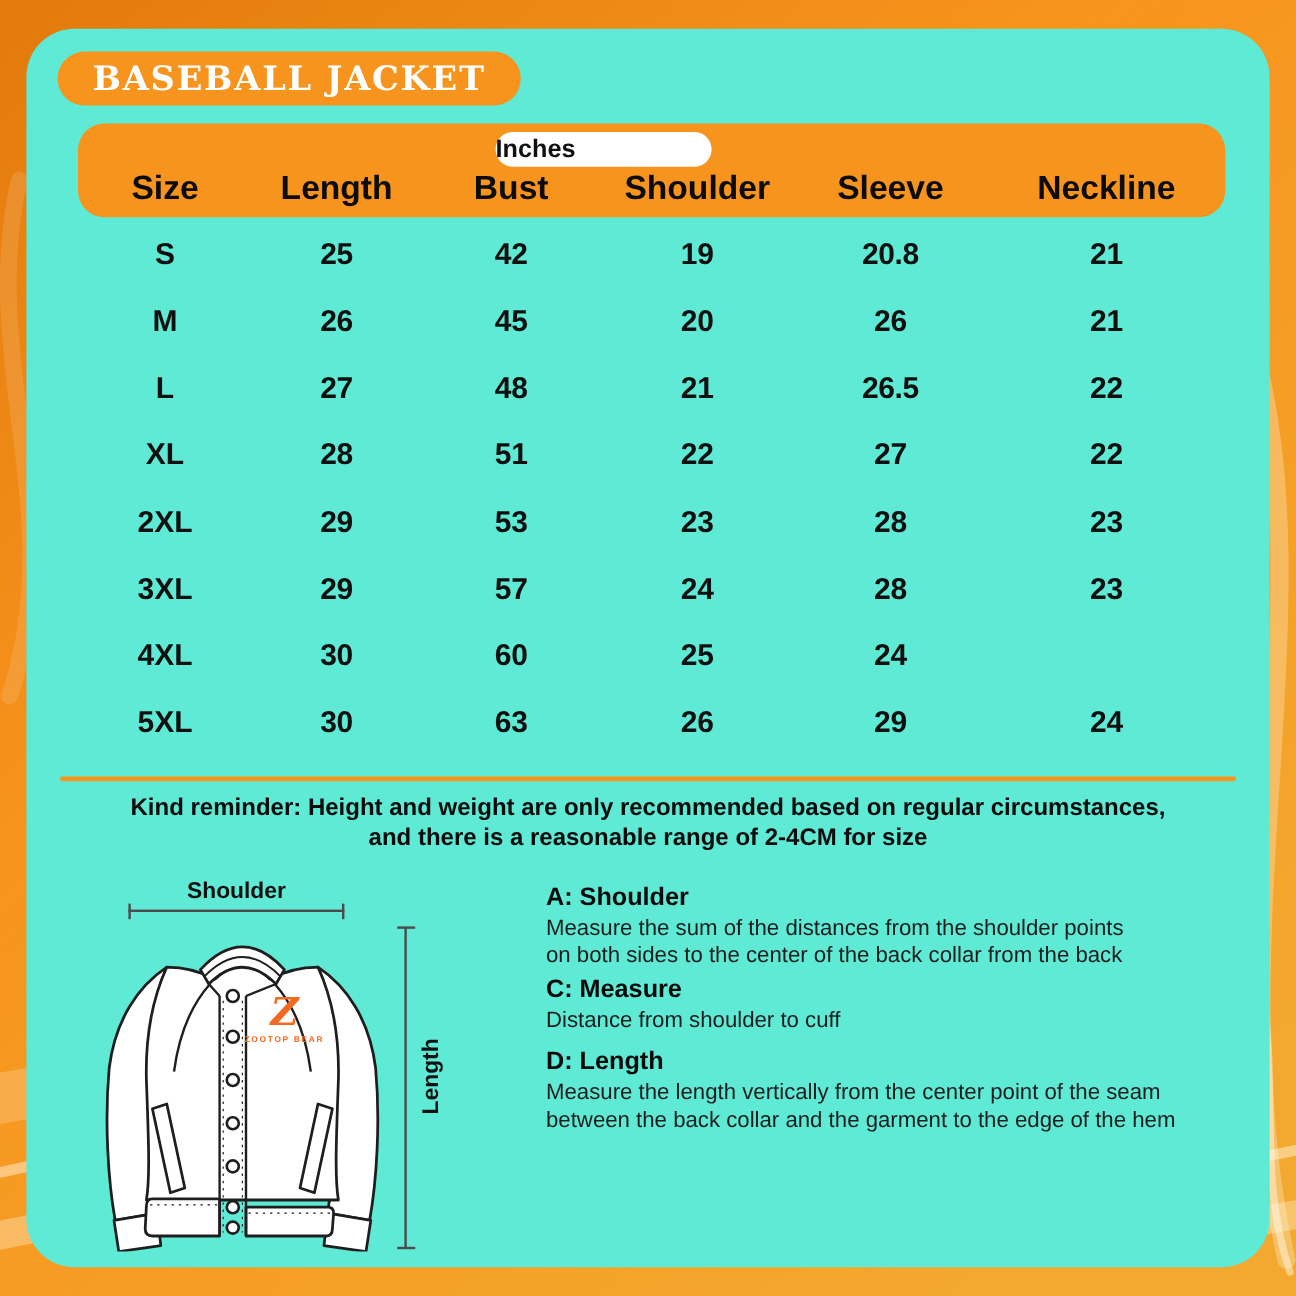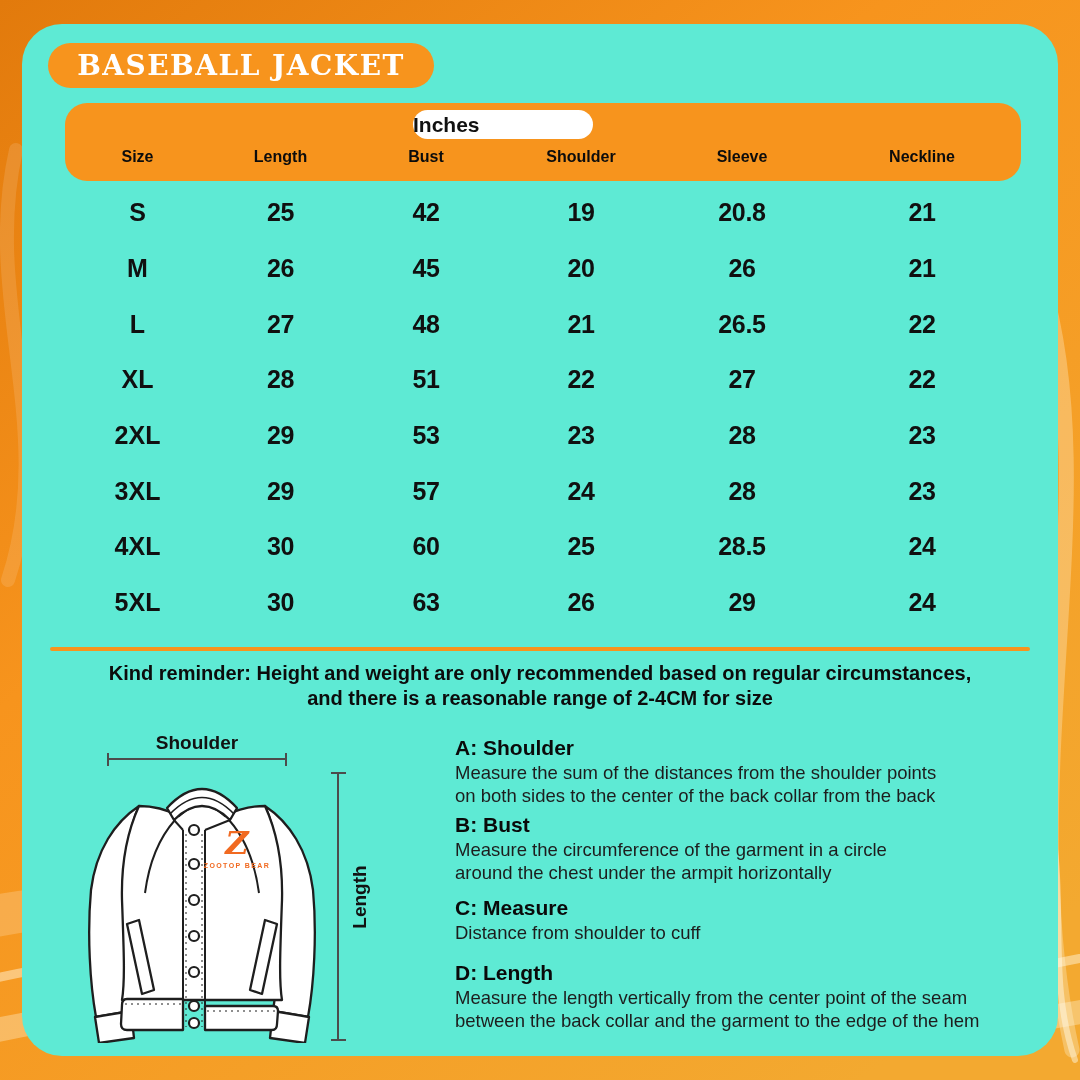--- a/index.html
+++ b/index.html
@@ -17,21 +17,21 @@
     color:#ffffff; letter-spacing:1.5px; }
 
   
   .band { position:absolute; left:43px; top:79px; width:956px; height:78px;
     background:#F7941D; border-radius:22px; }
   .unit-pill { position:absolute; left:348px; top:7px; width:180px; height:29px;
     background:#ffffff; border-radius:15px; display:flex; align-items:center; justify-content:flex-start; }
   .unit-pill span { font-size:21px; font-weight:700; color:#111; }
   .cols { position:absolute; left:0; top:34px; width:956px; height:40px; display:grid;
     grid-template-columns:145px 141px 150px 160px 162px 198px; align-items:center; }
-  .col-h { text-align:center; font-size:16px; font-weight:700; color:#0c0c0c; }
+  .col-h { text-align:center; font-size:28px; font-weight:700; color:#0c0c0c; }
 
   
   .rows { position:absolute; left:43px; top:161px; width:956px; }
   .trow { display:grid; grid-template-columns:145px 141px 150px 160px 162px 198px;
     height:55.7px; align-items:center; }
   .cell { text-align:center; font-size:25px; font-weight:700; color:#101010; letter-spacing:-0.3px; }
   .size-cell { font-weight:600; letter-spacing:0; }
 
   .divider { position:absolute; left:28px; top:623px; width:980px; height:4px;
     background:#F7941D; border-radius:2px; }
@@ -155,21 +155,20 @@
         <div class="cell">57</div>
         <div class="cell">24</div>
         <div class="cell">28</div>
         <div class="cell">23</div>
       </div>
       <div class="trow">
         <div class="cell size-cell">4XL</div>
         <div class="cell">30</div>
         <div class="cell">60</div>
         <div class="cell">25</div>
-        <div class="cell">28.5</div>
         <div class="cell">24</div>
       </div>
       <div class="trow">
         <div class="cell size-cell">5XL</div>
         <div class="cell">30</div>
         <div class="cell">63</div>
         <div class="cell">26</div>
         <div class="cell">29</div>
         <div class="cell">24</div>
       </div>
@@ -241,25 +240,20 @@
   <div class="length-line"></div>
   <div class="length-label">Length</div>
 
   <div class="guide" id="guide-sections">
       <div class="guide-sec">
         <div class="guide-h">A: Shoulder</div>
         <div class="guide-b">Measure the sum of the distances from the shoulder points
 on both sides to the center of the back collar from the back</div>
       </div>
       <div class="guide-sec">
-        <div class="guide-h">B: Bust</div>
-        <div class="guide-b">Measure the circumference of the garment in a circle
-around the chest under the armpit horizontally</div>
-      </div>
-      <div class="guide-sec">
         <div class="guide-h">C: Measure</div>
         <div class="guide-b">Distance from shoulder to cuff</div>
       </div>
       <div class="guide-sec">
         <div class="guide-h">D: Length</div>
         <div class="guide-b">Measure the length vertically from the center point of the seam
 between the back collar and the garment to the edge of the hem</div>
       </div>
     </div>
 

